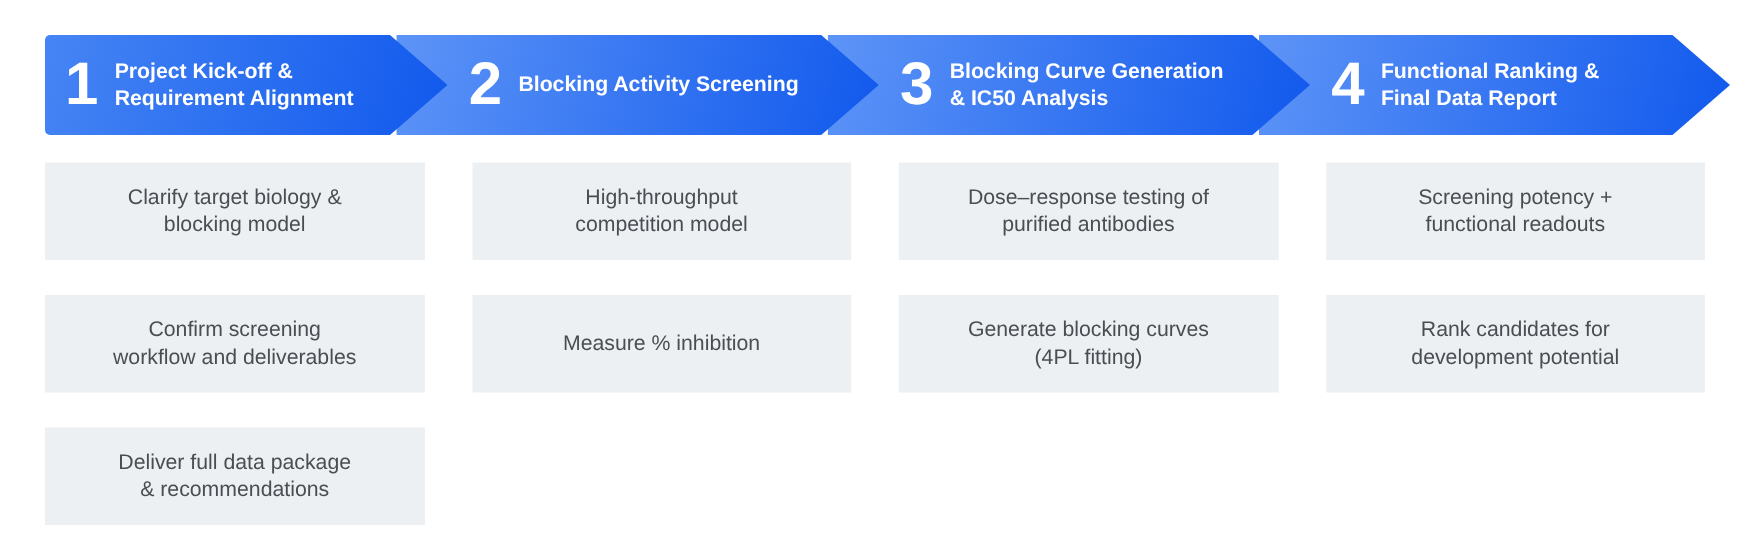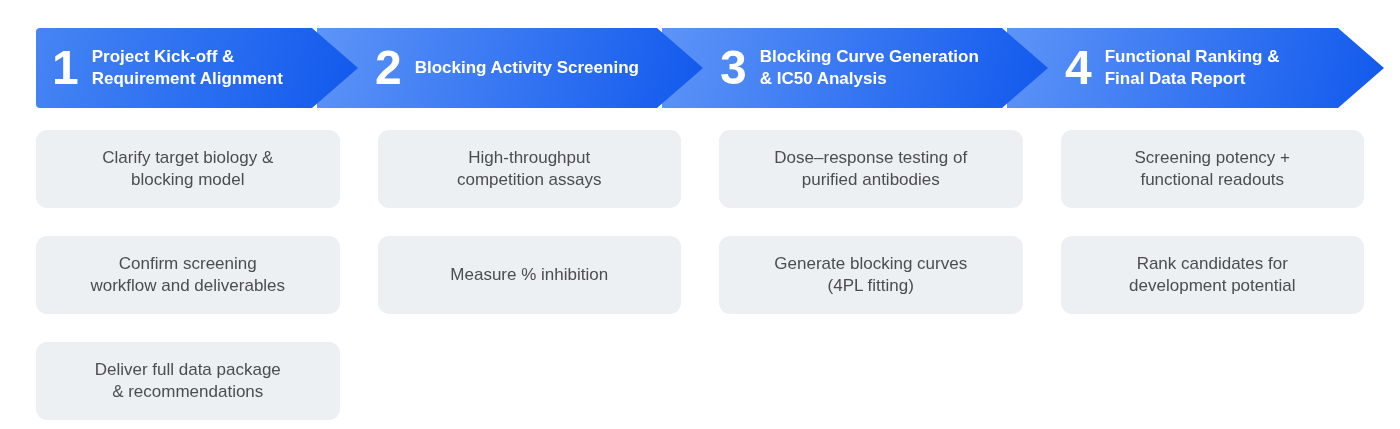--- a/index.html
+++ b/index.html
@@ -56,21 +56,21 @@
     left: 36px;
     width: 1328px;
     display: grid;
     grid-template-columns: repeat(4, 1fr);
     column-gap: 38px;
     row-gap: 28px;
   }
   .box {
     height: 78px;
     background: var(--box-bg, #EDF0F3);
-    border-radius: 11px;
+    border-radius: 0;
     display: flex;
     align-items: center;
     justify-content: center;
     text-align: center;
     color: var(--box-text, #4A4D52);
     font-size: 17px;
     line-height: 1.32;
     white-space: pre-line;
     padding: 0 10px;
     box-sizing: border-box;
@@ -102,21 +102,21 @@
     <span class="step-num">4</span>
     <span class="step-title">Functional Ranking &amp;
 Final Data Report</span>
   </div>
 
   <div class="grid">
 
     <div class="box">Clarify target biology &amp;
 blocking model</div>
     <div class="box">High-throughput
-competition assays</div>
+competition model</div>
     <div class="box">Dose–response testing of
 purified antibodies</div>
     <div class="box">Screening potency +
 functional readouts</div>
 
     <div class="box">Confirm screening
 workflow and deliverables</div>
     <div class="box">Measure % inhibition</div>
     <div class="box">Generate blocking curves
 (4PL fitting)</div>

